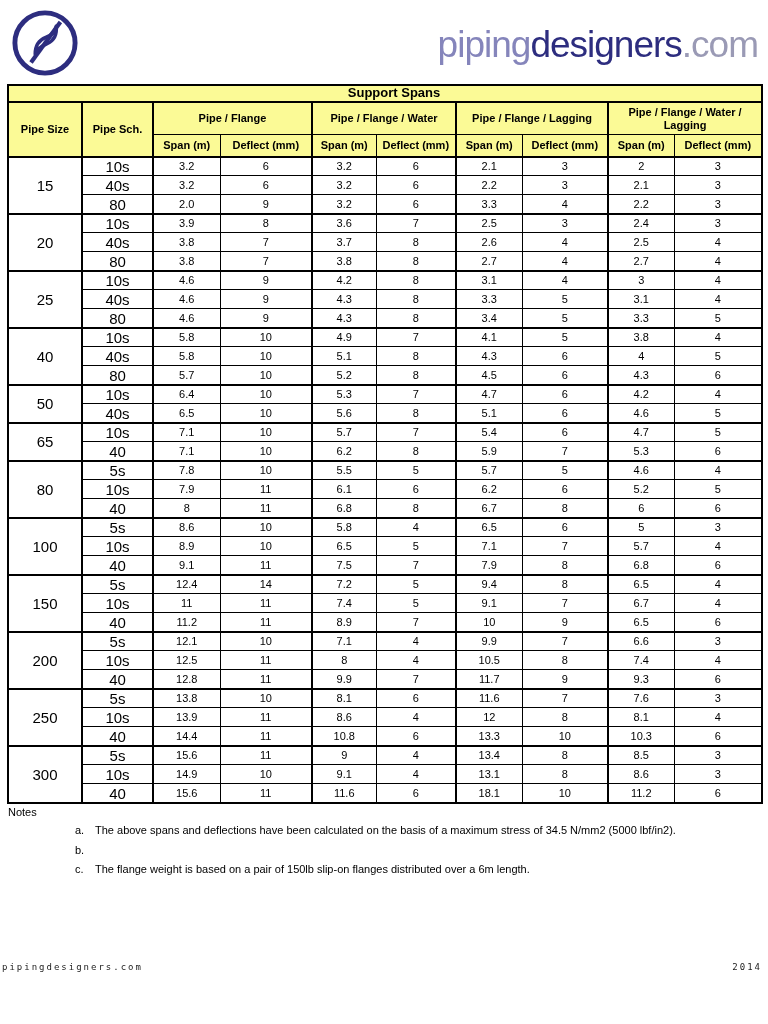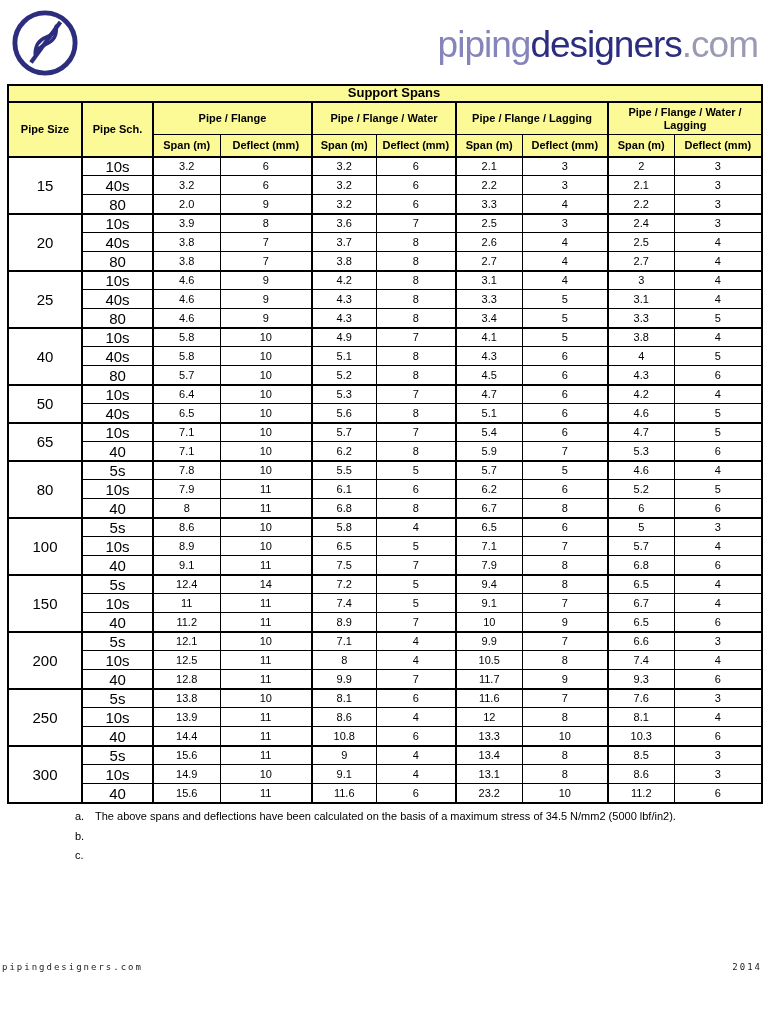--- a/index.html
+++ b/index.html
@@ -521,38 +521,40 @@
           <td class="c-val">8</td>
           <td class="c-val bL">8.6</td>
           <td class="c-val">3</td>
         </tr>
         <tr>
           <td class="c-sch bL">40</td>
           <td class="c-val bL">15.6</td>
           <td class="c-val">11</td>
           <td class="c-val bL">11.6</td>
           <td class="c-val">6</td>
-          <td class="c-val bL">23.2</td>
+          <td class="c-val bL">18.1</td>
           <td class="c-val">10</td>
           <td class="c-val bL">11.2</td>
           <td class="c-val">6</td>
         </tr>
       </tbody>
     </table>
 </div>
 
 <div class="notes">
+  <div class="notes-label">Notes</div>
   <div class="note-row">
     <span class="note-letter">a.</span>
     <span class="note-text">The above spans and deflections have been calculated on the basis of a maximum stress of 34.5 N/mm2 (5000 lbf/in2).</span>
   </div>
   <div class="note-row">
     <span class="note-letter">b.</span>
   </div>
   <div class="note-row">
     <span class="note-letter">c.</span>
+    <span class="note-text">The flange weight is based on a pair of 150lb slip-on flanges distributed over a 6m length.</span>
   </div>
 </div>
 
 <div class="page-footer">
   <span class="footer-site">pipingdesigners.com</span>
   <span class="footer-year">2014</span>
 </div>
 
 </body></html>

